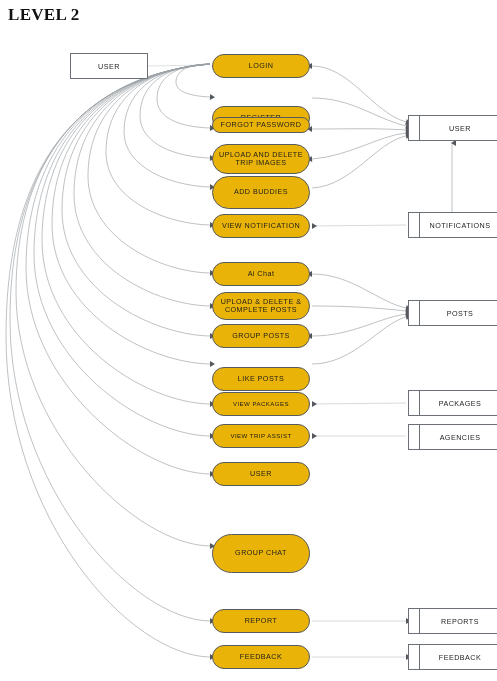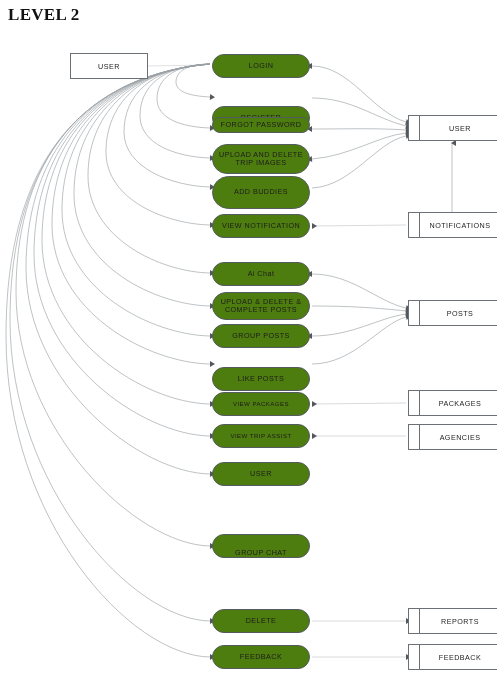--- a/index.html
+++ b/index.html
@@ -42,21 +42,21 @@
     width: 497px;
     height: 681px;
     pointer-events: none;
   }
   
   .process {
     position: absolute;
     box-sizing: border-box;
     border: 1px solid #555b60;
     border-radius: 999px;
-    background: #4d7c0f;
+    background: #eab308;
     display: flex;
     align-items: center;
     justify-content: center;
     text-align: center;
     color: #1c1c1c;
     line-height: 1.18;
     padding: 0 6px;
   }
   .process .plabel {
     display: block;
@@ -205,25 +205,25 @@
       </div>
       <div class="process fs-small" style="left: 212px; top: 392px; width: 98px; height: 24px;">
         <span class="plabel">VIEW PACKAGES</span>
       </div>
       <div class="process fs-small" style="left: 212px; top: 424px; width: 98px; height: 24px;">
         <span class="plabel">VIEW TRIP ASSIST</span>
       </div>
       <div class="process fs-normal" style="left: 212px; top: 462px; width: 98px; height: 24px;">
         <span class="plabel">USER</span>
       </div>
-      <div class="process fs-normal" style="left: 212px; top: 534px; width: 98px; height: 24px; align-items: flex-end;">
+      <div class="process fs-normal" style="left: 212px; top: 534px; width: 98px; height: 39px;">
         <span class="plabel">GROUP CHAT</span>
       </div>
       <div class="process fs-normal" style="left: 212px; top: 609px; width: 98px; height: 24px;">
-        <span class="plabel">DELETE</span>
+        <span class="plabel">REPORT</span>
       </div>
       <div class="process fs-normal" style="left: 212px; top: 645px; width: 98px; height: 24px;">
         <span class="plabel">FEEDBACK</span>
       </div>
     </div>
   <div id="store-layer">
       <div class="store" style="left: 408px; top: 115px; width: 96px; height: 26px;">
         <div class="store-tab"></div>
         <div class="store-label">USER</div>
       </div>

